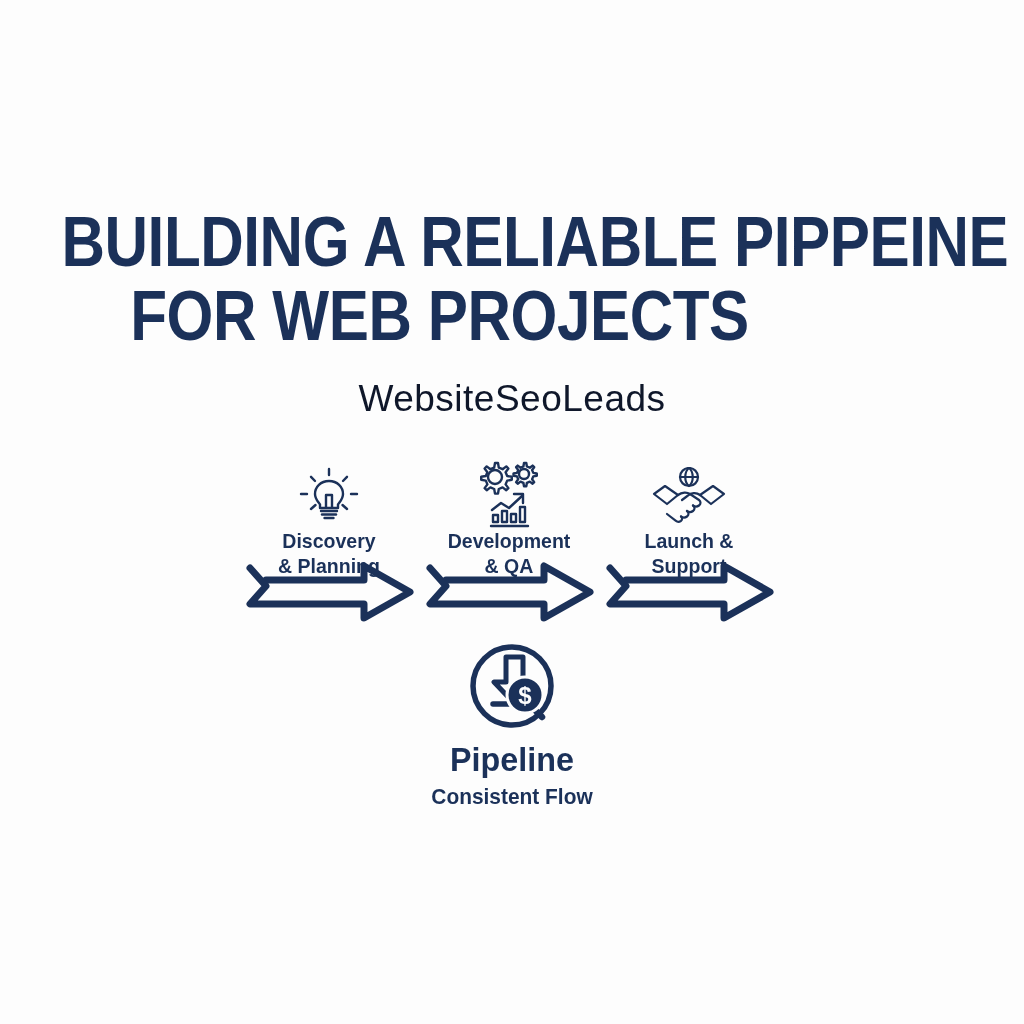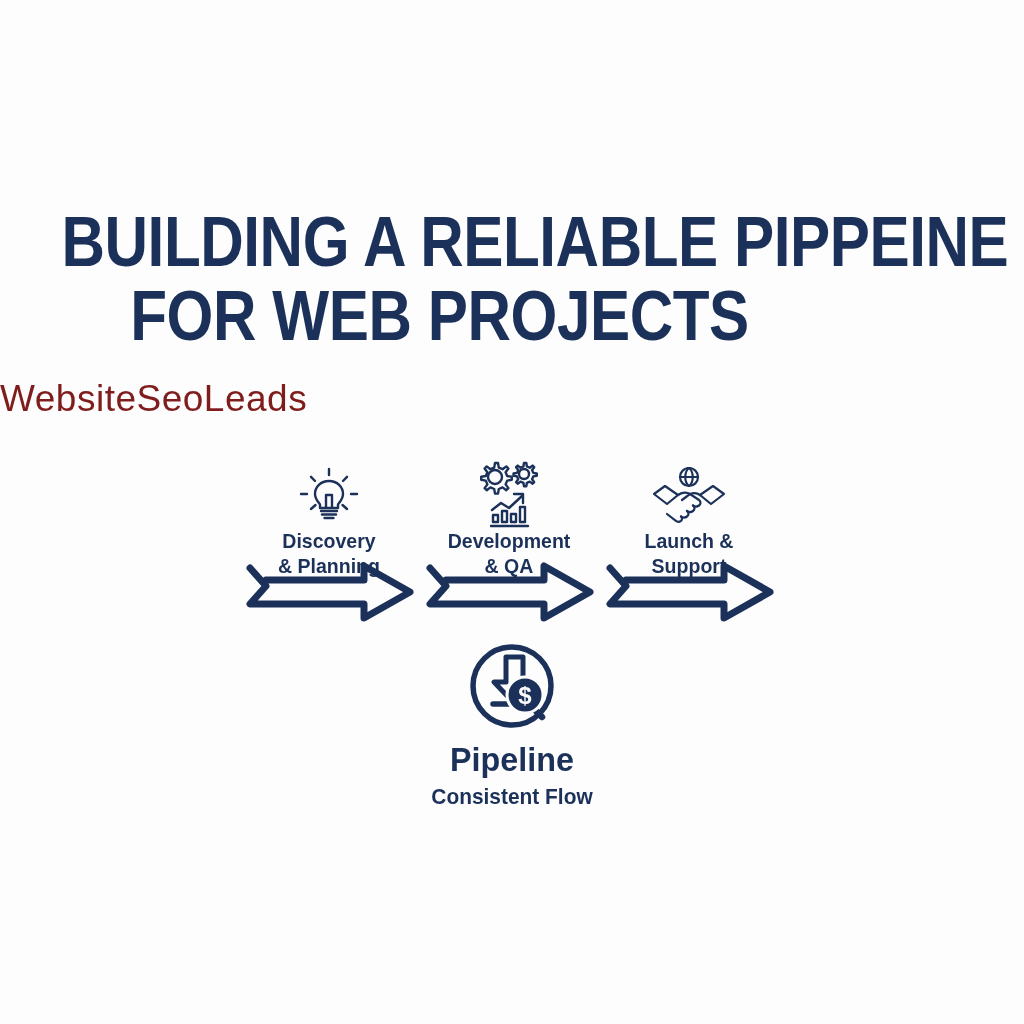--- a/index.html
+++ b/index.html
@@ -40,22 +40,22 @@
     transform: scaleX(0.86);
     transform-origin: center center;
     white-space: nowrap;
   }
 
   .subtitle {
     position: absolute;
     left: 0;
     top: 378px;
     width: 1024px;
-    text-align: left;
-    color: #7f1d1d;
+    text-align: center;
+    color: #0f172a;
     font-family: "Liberation Sans", sans-serif;
     font-weight: 400;
     font-size: 37px;
     letter-spacing: 0.5px;
     white-space: nowrap;
   }
 
   
   .flow-row {
     position: absolute;

